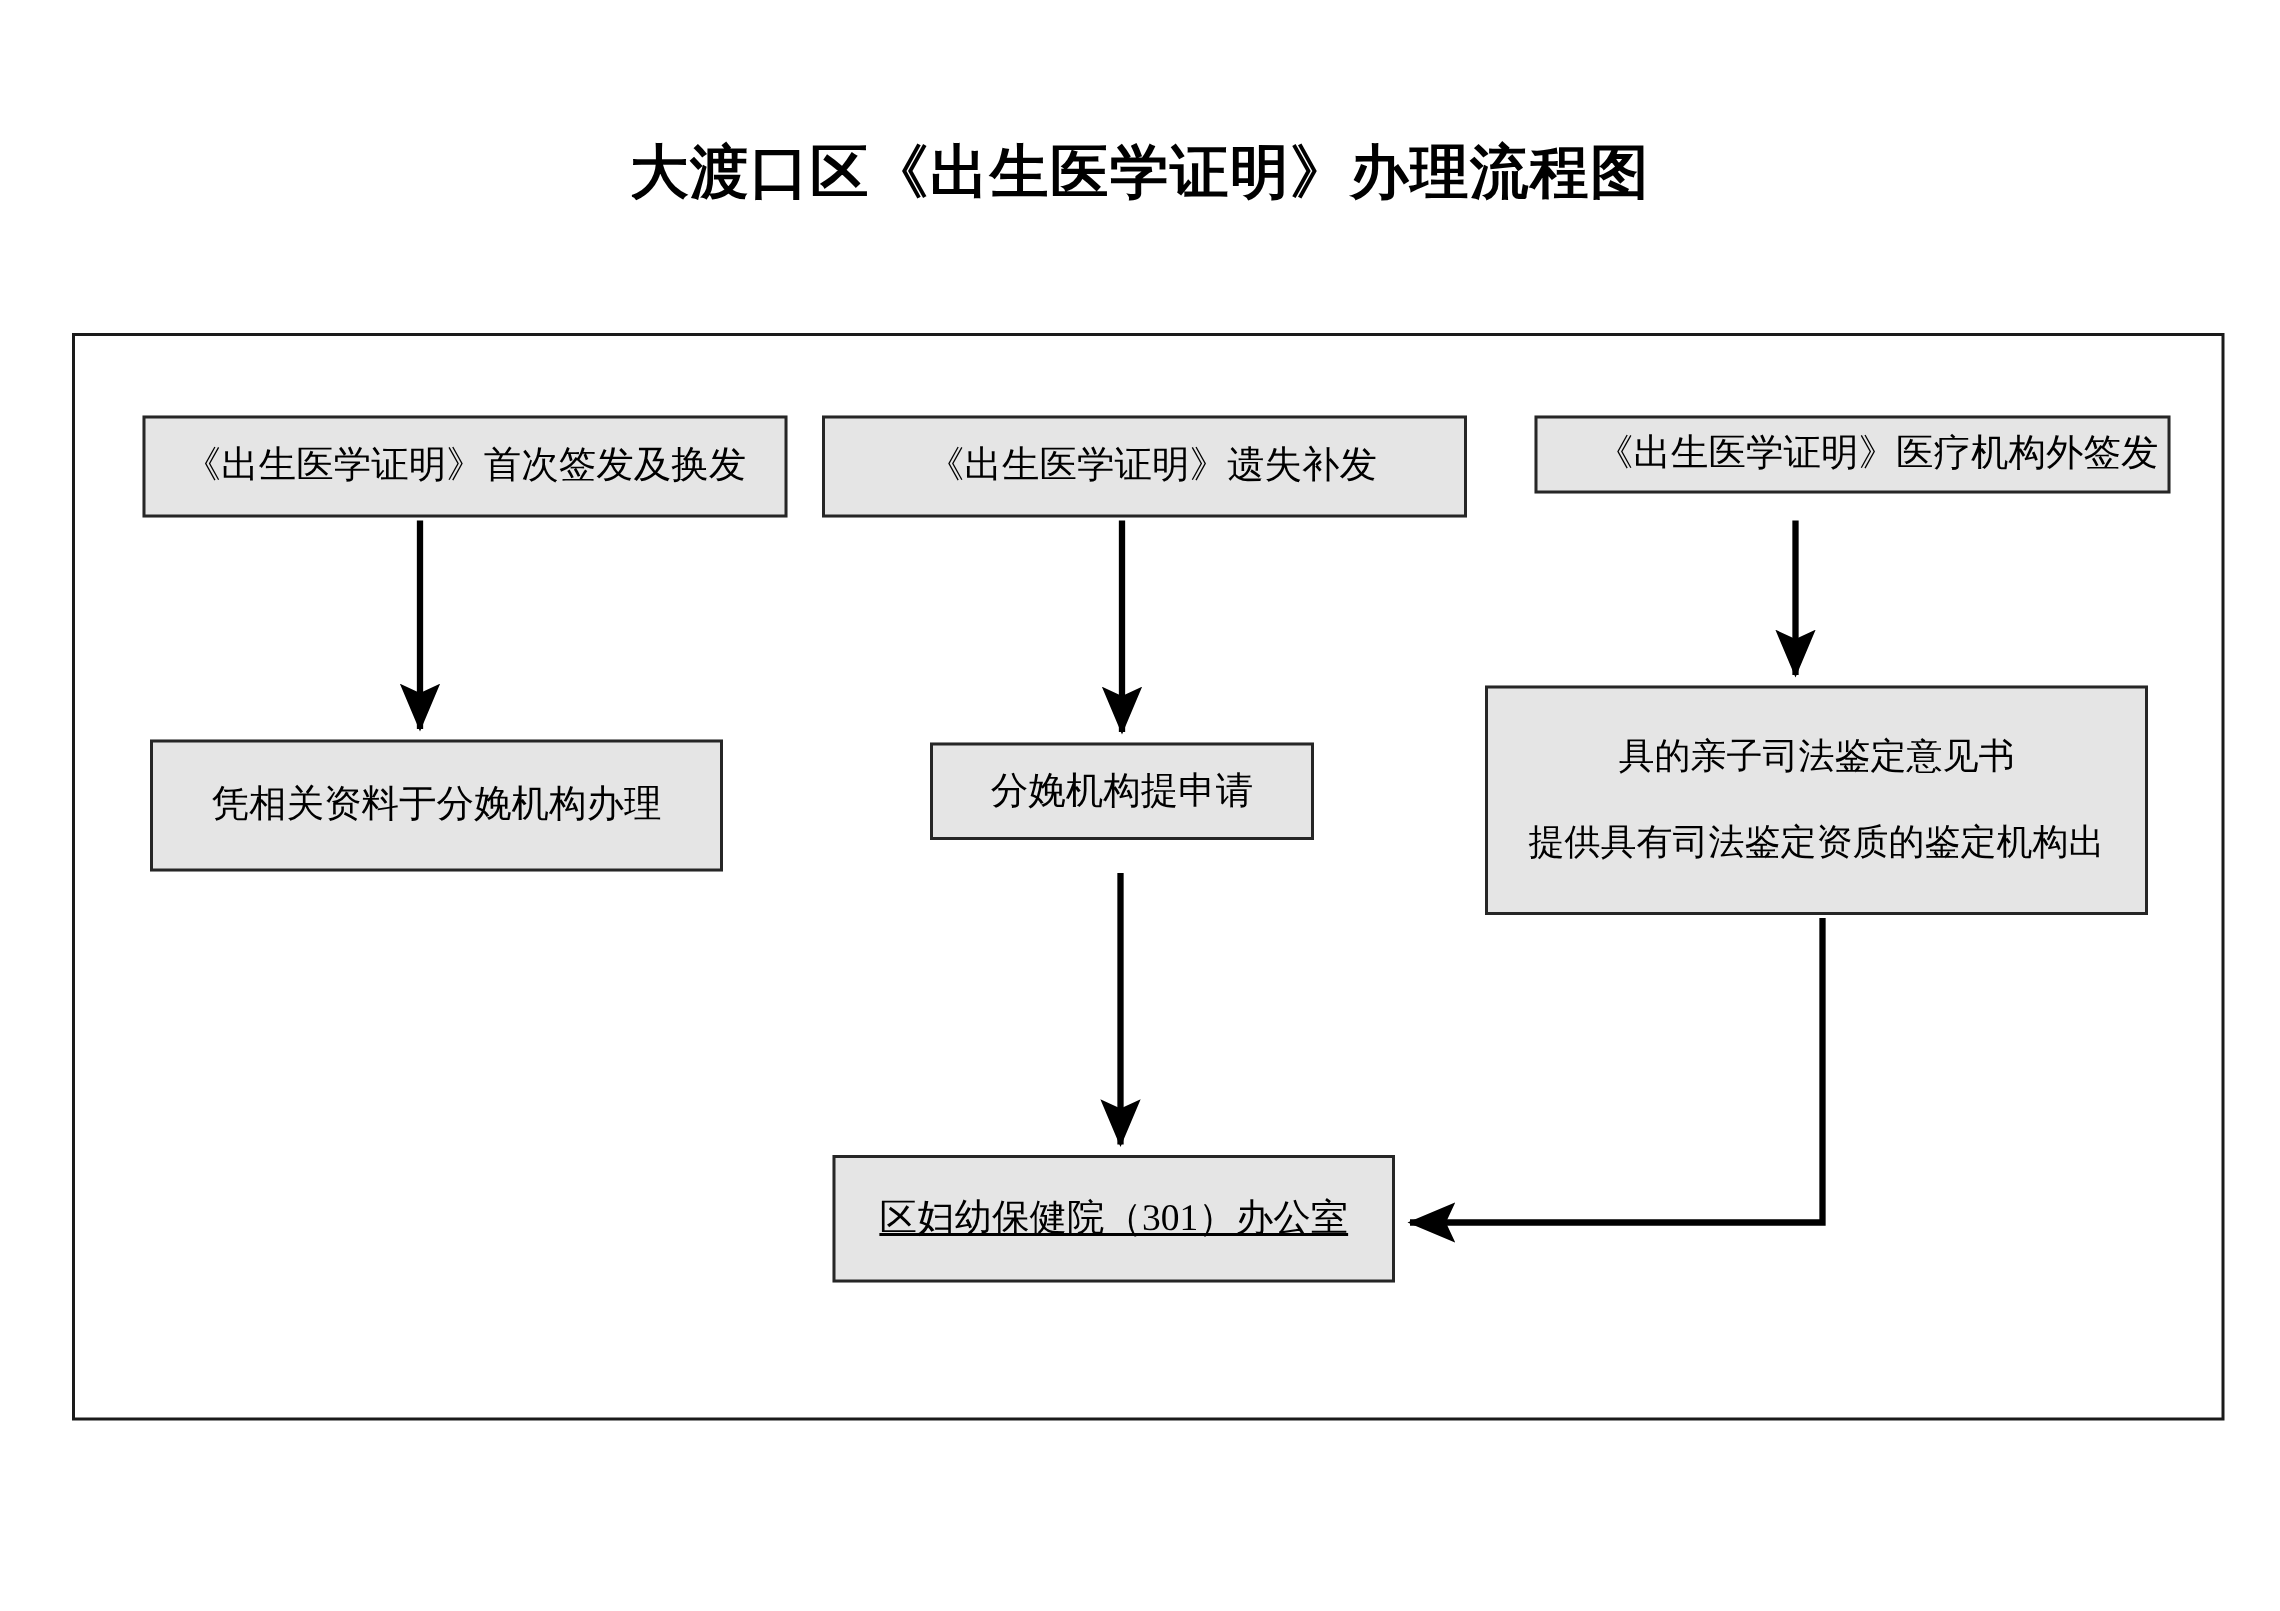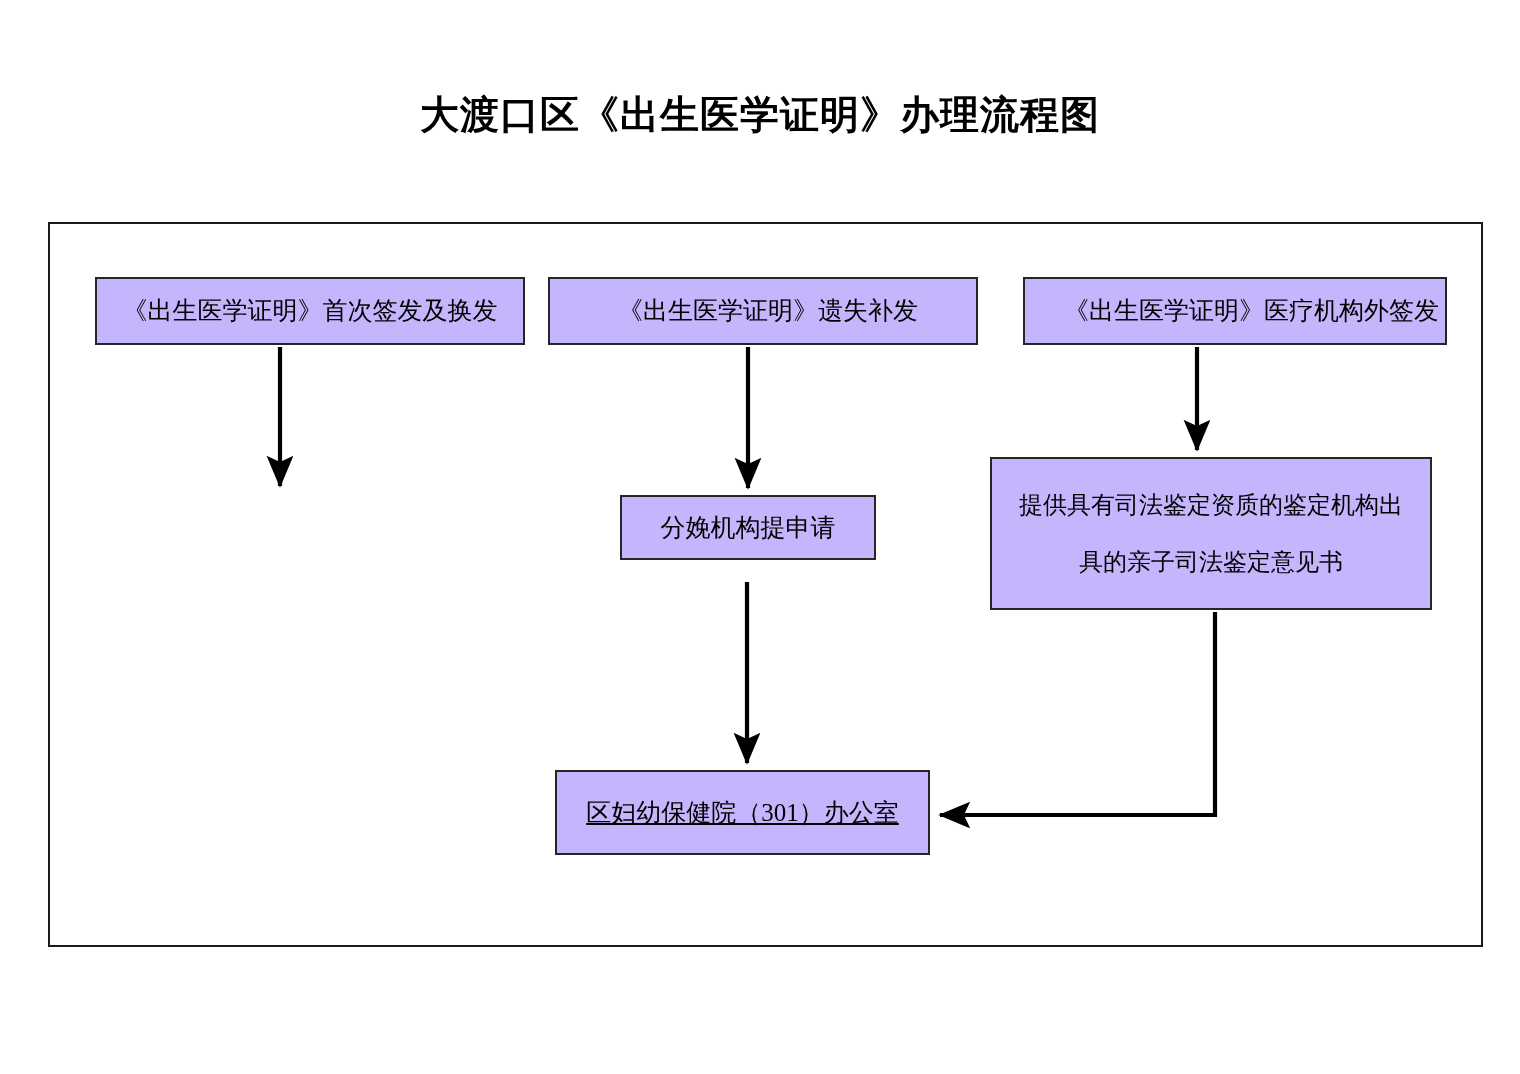--- a/index.html
+++ b/index.html
@@ -43,21 +43,21 @@
     border: 2px solid #1a1a1a;
     box-sizing: border-box;
     background: transparent;
   }
 
   
   .node {
     position: absolute;
     box-sizing: border-box;
     border: 2px solid #262626;
-    background: #c4b5fd;
+    background: #e5e5e5;
     display: flex;
     flex-direction: column;
     align-items: center;
     justify-content: center;
     text-align: center;
     font-size: 25px;
     line-height: 1.1;
     font-family: "Liberation Serif", "DejaVu Serif", serif;
     color: #000000;
     padding: 0 6px;
@@ -69,21 +69,21 @@
   .node.two-line {
     justify-content: center;
   }
   .node.two-line .line + .line {
     margin-top: 30px;
   }
 
   
   #node-first-issue   { left: 95px;  top: 277px; width: 430px; height: 68px; }
   #node-lost-reissue  { left: 548px; top: 277px; width: 430px; height: 68px; padding-left: 16px; }
-  #node-outside-issue { left: 1023px;top: 277px; width: 424px; height: 68px; padding-left: 39px; }
+  #node-outside-issue { left: 1023px;top: 277px; width: 424px; height: 52px; padding-left: 39px; }
 
   #node-handle-at-birth-inst { left: 100px; top: 493px; width: 382px; height: 88px; }
   #node-apply-at-birth-inst  { left: 620px; top: 495px; width: 256px; height: 65px; }
   #node-judicial-appraisal   { left: 990px; top: 457px; width: 442px; height: 153px;
                                font-size: 24px; }
 
   #node-mch-office { left: 555px; top: 770px; width: 375px; height: 85px; text-decoration: underline; }
 
   
   #connectors {
@@ -109,28 +109,31 @@
   </div>
 
   <div class="node" id="node-lost-reissue">
     <span class="line">《出生医学证明》遗失补发</span>
   </div>
 
   <div class="node" id="node-outside-issue">
     <span class="line">《出生医学证明》医疗机构外签发</span>
   </div>
 
+  <div class="node" id="node-handle-at-birth-inst">
+    <span class="line">凭相关资料于分娩机构办理</span>
+  </div>
 
   <div class="node" id="node-apply-at-birth-inst">
     <span class="line">分娩机构提申请</span>
   </div>
 
   <div class="node two-line" id="node-judicial-appraisal">
+    <span class="line">具的亲子司法鉴定意见书</span>
     <span class="line">提供具有司法鉴定资质的鉴定机构出</span>
-    <span class="line">具的亲子司法鉴定意见书</span>
   </div>
 
   <div class="node" id="node-mch-office">
     <span class="line">区妇幼保健院（301）办公室</span>
   </div>
 
   <svg id="connectors" viewBox="0 0 1520 1074">
     <defs>
       <marker id="arrowhead" markerWidth="9" markerHeight="9" refX="7.2" refY="3.2" orient="auto" markerUnits="strokeWidth">
         <path d="M0,0 L7.6,3.2 L0,6.4 L1.5,3.2 Z" fill="#000000"></path>

